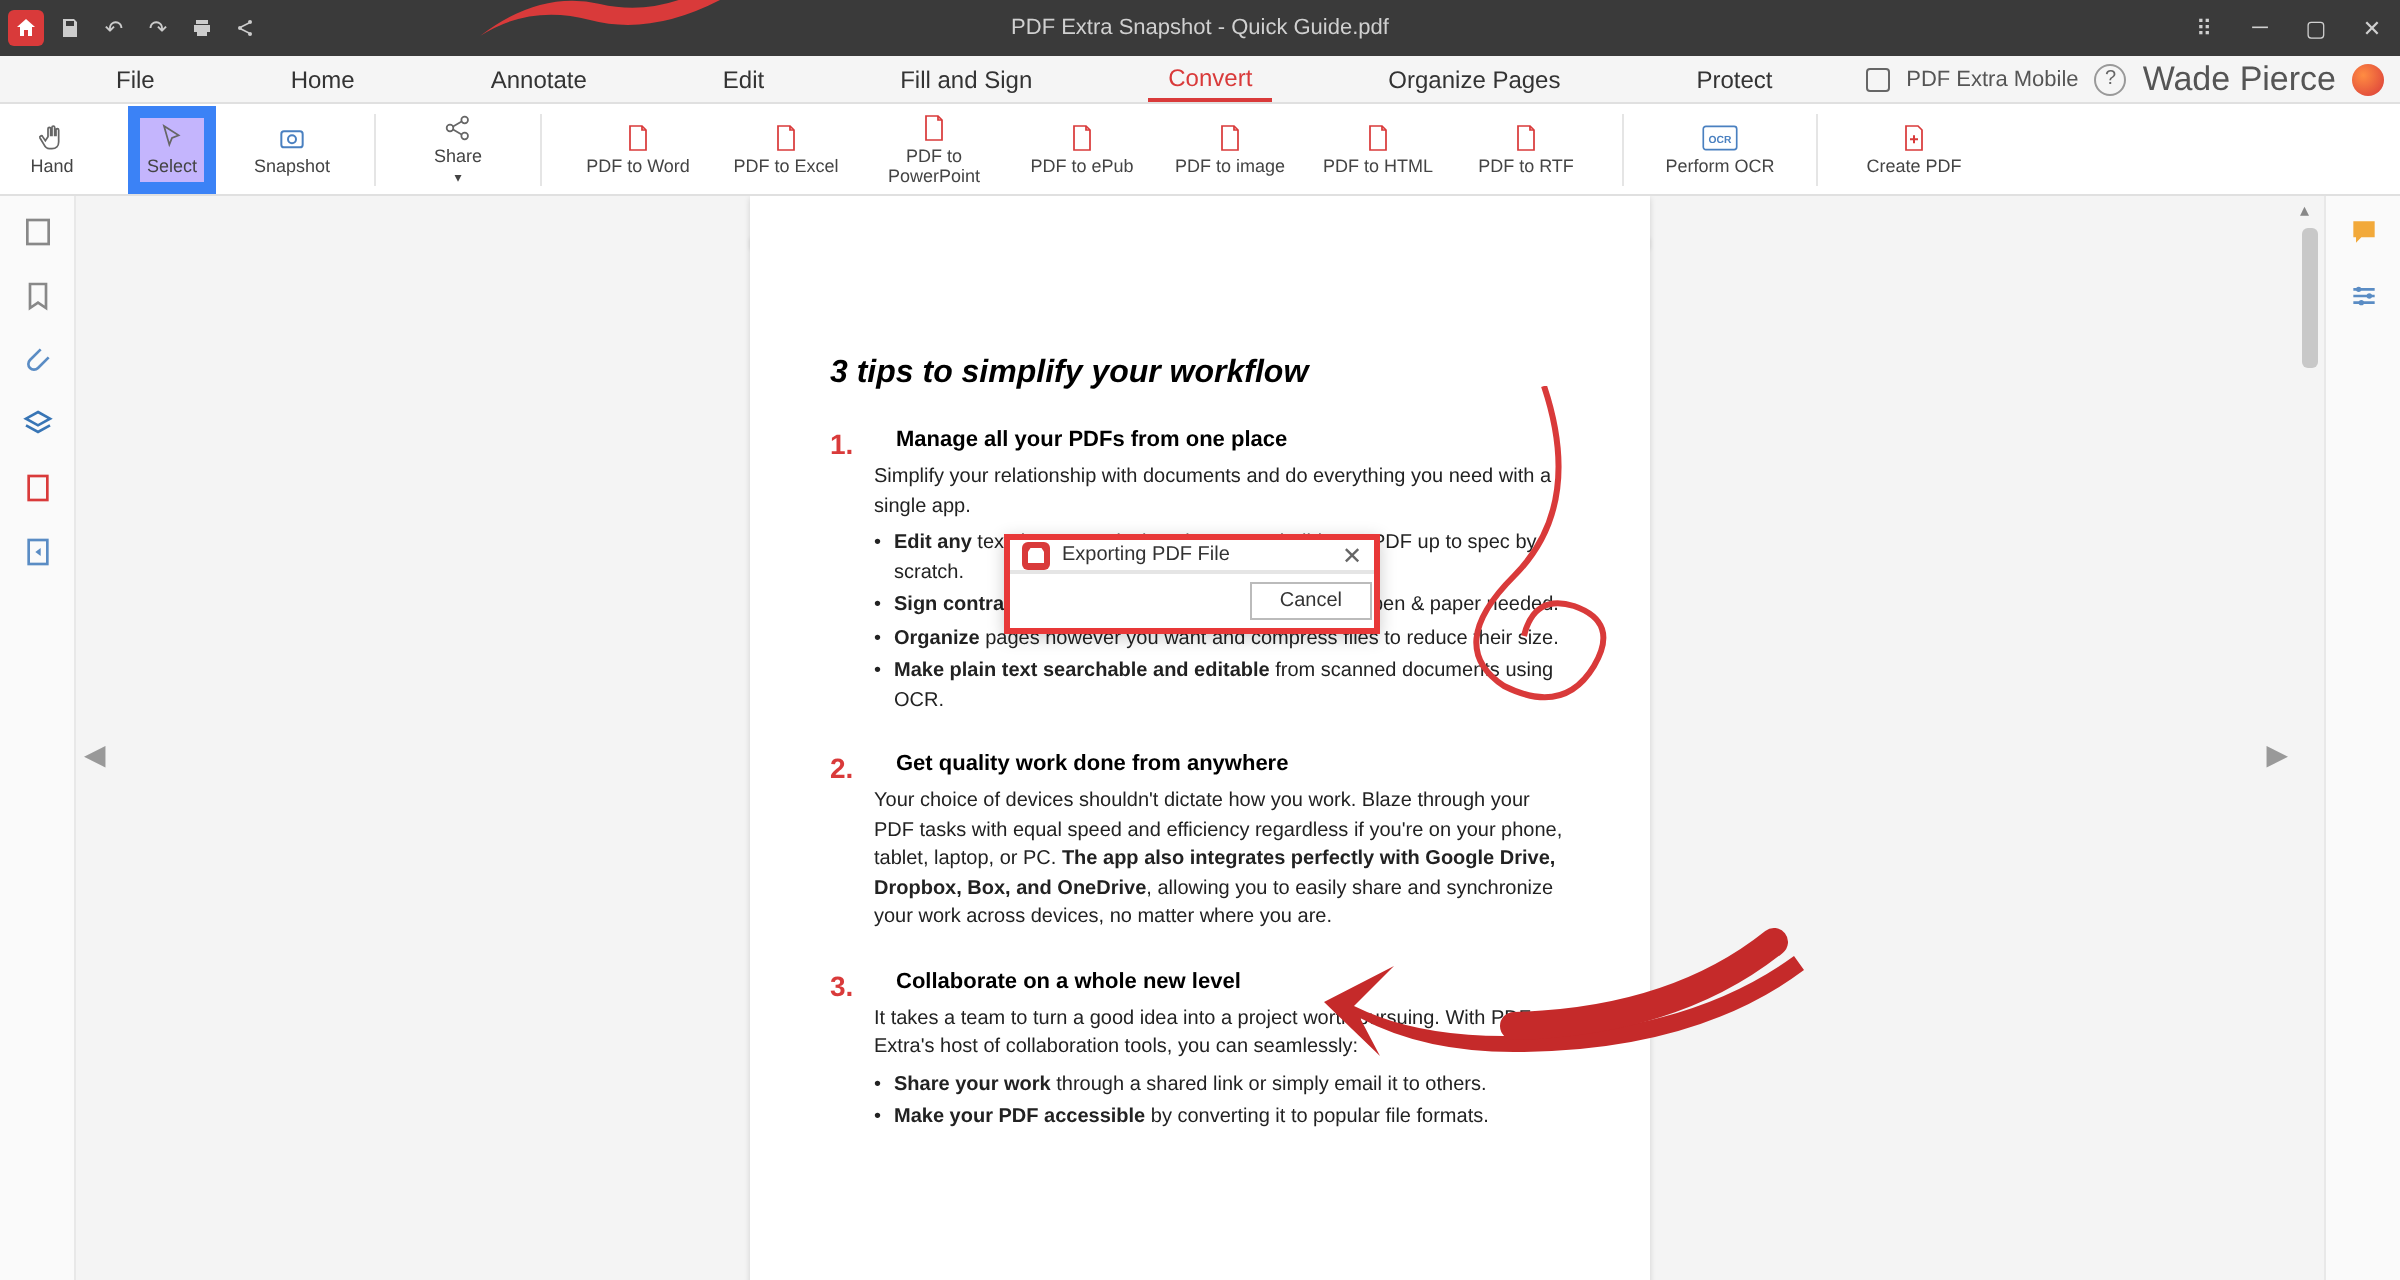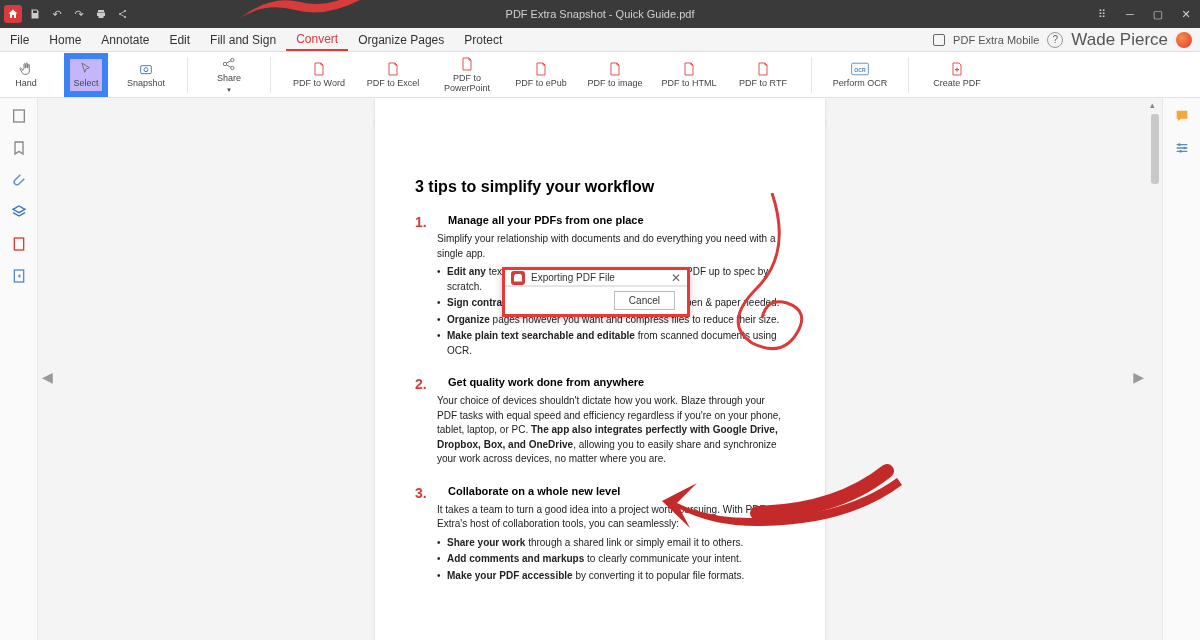--- a/index.html
+++ b/index.html
@@ -13,21 +13,21 @@
 .tb-title { position: absolute; left: 50%; transform: translateX(-50%); }
 .tb-right { position: absolute; right: 4px; display: flex; gap: 8px; }
 .tb-win-btn { width: 20px; display: flex; justify-content: center; cursor: pointer; }
 
 
 .swoosh-top { position: absolute; top: -10px; left: 240px; width: 120px; height: 28px; z-index: 2; }
 .swoosh-top svg path { fill: #d93a3a; }
 
 
 .menubar { height: 24px; background: #f5f5f5; border-bottom: 1px solid #e0e0e0; display: flex; align-items: center; font-size: 12px; position: relative; }
-.menubar .mitem { padding: 0 10px; height: 100%; display: flex; align-items: center; cursor: pointer; color: #333; }
+.menubar .mitem { padding: 0 10px; height: 100%; display: flex; align-items: center; cursor: pointer; color: #333; margin-left: 48px; }
 .menubar .mitem.active { color: #d93a3a; border-bottom: 2px solid #d93a3a; }
 .menubar .mright { position: absolute; right: 8px; display: flex; align-items: center; gap: 8px; }
 .phone-ico { width: 12px; height: 12px; border: 1px solid #666; border-radius: 2px; }
 .help-ico { width: 16px; height: 16px; border: 1px solid #999; border-radius: 50%; font-size: 10px; display: flex; align-items: center; justify-content: center; color: #666; }
 .avatar-ico { width: 16px; height: 16px; background: radial-gradient(circle at 35% 35%, #ff8c42, #d93a3a); border-radius: 50%; }
 
 
 .ribbon { height: 46px; background: #fff; border-bottom: 1px solid #e0e0e0; display: flex; align-items: center; padding-left: 4px; gap: 16px; }
 .rtool { display: flex; flex-direction: column; align-items: center; justify-content: center; width: 44px; height: 44px; font-size: 9px; color: #444; cursor: pointer; text-align: center; line-height: 1.1; gap: 2px; }
 .rtool.wide { width: 58px; }
@@ -43,21 +43,21 @@
 .canvas { flex: 1; background: #f4f4f4; position: relative; overflow: hidden; }
 .canvas .scroll-v { position: absolute; right: 0; top: 0; width: 14px; height: 100%; background: #f4f4f4; }
 .canvas .scroll-up { position: absolute; top: 2px; left: 2px; font-size: 9px; color: #888; }
 .canvas .scroll-thumb { position: absolute; top: 16px; left: 3px; width: 8px; height: 70px; background: #c8c8c8; border-radius: 3px; }
 .canvas .nav-btn { position: absolute; top: 50%; font-size: 14px; color: #999; cursor: pointer; }
 .nav-prev { left: 4px; } .nav-next { right: 18px; }
 
 
 .doc { position: absolute; left: 50%; transform: translateX(-50%); top: 0; width: 450px; background: #fff; box-shadow: 0 1px 3px rgba(0,0,0,0.15); padding: 30px 40px 60px 40px; }
 .doc-dec-top { position: absolute; top: 20px; left: 50%; transform: translateX(-50%); width: 450px; height: 6px; background: #fff; box-shadow: 0 1px 2px rgba(0,0,0,0.1); }
-.doc h1 { font-size: 16px; font-weight: bold; margin: 50px 0 18px 0; color: #000; }
+.doc h1 { font-size: 16px; font-weight: bold; margin: 50px 0 18px 0; color: #000; font-style: italic; }
 .doc .sec { margin-bottom: 18px; }
 .doc .snum { color: #d93a3a; font-weight: bold; font-size: 14px; float: left; width: 20px; }
 .doc .stitle { font-weight: bold; font-size: 11px; margin-left: 33px; margin-bottom: 6px; color: #000; }
 .doc .sbody { font-size: 10px; line-height: 1.45; margin-left: 22px; color: #222; }
 .doc .sbody ul { list-style: none; margin-top: 4px; }
 .doc .sbody li { padding-left: 10px; position: relative; margin-bottom: 2px; }
 .doc .sbody li::before { content: "•"; position: absolute; left: 0; }
 
 
 .curl { position: absolute; top: 95px; right: 330px; width: 230px; height: 170px; pointer-events: none; z-index: 5; }
@@ -68,21 +68,21 @@
 
 .dialog { position: absolute; top: 267px; left: 502px; width: 188px; background: #fff; border: 3px solid #e83838; z-index: 15; box-shadow: 0 2px 8px rgba(0,0,0,0.2); font-size: 10px; }
 .dialog .dhdr { height: 16px; border-bottom: 1px solid #e5e5e5; display: flex; align-items: center; padding: 0 6px; gap: 6px; }
 .dialog .dico { width: 14px; height: 14px; background: #d93a3a; border-radius: 3px; position: relative; }
 .dialog .dico::after { content: ""; position: absolute; left: 3px; top: 3px; width: 8px; height: 8px; background: #fff; clip-path: polygon(20% 0, 80% 0, 100% 30%, 100% 100%, 0 100%, 0 30%); }
 .dialog .dtitle { flex: 1; color: #333; }
 .dialog .dclose { cursor: pointer; font-size: 12px; color: #666; }
 .dialog .dbody { height: 54px; display: flex; align-items: center; padding: 0 10px; gap: 10px; color: #555; }
 .spinner { width: 14px; height: 14px; border: 2px solid #ddd; border-top-color: #888; border-radius: 50%; animation: spin 1s linear infinite; }
 @keyframes spin { to { transform: rotate(360deg); } }
-.dialog .dfoot { height: 28px; border-top: 1px solid #e5e5e5; display: flex; align-items: center; justify-content: flex-end; padding: 0 12px; }
+.dialog .dfoot { height: 28px; border-top: 1px solid #e5e5e5; display: flex; align-items: center; justify-content: flex-end; padding: 0 1px; }
 .dialog .dfoot button { font-size: 10px; padding: 3px 14px; background: #fff; border: 1px solid #bbb; cursor: pointer; color: #333; }
 </style>
 </head>
 <body>
 
 <div class="titlebar">
   <div class="tb-left">
     <div class="tb-icon tb-home">
         <svg width="12" height="12" viewBox="0 0 24 24" fill="#fff">
           <path d="M12 3l9 8h-3v9h-4v-6h-4v6H6v-9H3z"></path>
@@ -311,21 +311,20 @@
             <div>Your choice of devices shouldn't dictate how you work. Blaze through your PDF tasks with equal speed and efficiency regardless if you're on your phone, tablet, laptop, or PC. <b>The app also integrates perfectly with Google Drive, Dropbox, Box, and OneDrive</b>, allowing you to easily share and synchronize your work across devices, no matter where you are.</div>
           </div>
         </div>
         <div class="sec">
           <div class="snum">3.</div>
           <div class="stitle">Collaborate on a whole new level</div>
           <div class="sbody">
             <div>It takes a team to turn a good idea into a project worth pursuing. With PDF Extra's host of collaboration tools, you can seamlessly:</div>
             <ul>
               <li><b>Share your work</b> through a shared link or simply email it to others.</li>
-              <li><b>Add comments and markups</b> to clearly communicate your intent.</li>
               <li><b>Make your PDF accessible</b> by converting it to popular file formats.</li>
             </ul>
           </div>
         </div>
       </div>
     <svg class="curl" viewBox="0 0 230 170">
       <path d="M170 0 Q190 60 155 95 Q120 130 150 150 Q180 165 195 140 Q208 118 185 110 Q165 104 160 125" fill="none" stroke="#d93a3a" stroke-width="3"></path>
     </svg>
     <svg class="arrow-dec" viewBox="0 0 240 90">
       <path d="M235 15 Q180 55 90 55 Q45 55 15 40 L35 20 L0 38 L28 65 L18 46 Q50 63 95 63 Q185 63 240 22 Z" fill="#c52a2a"></path>

